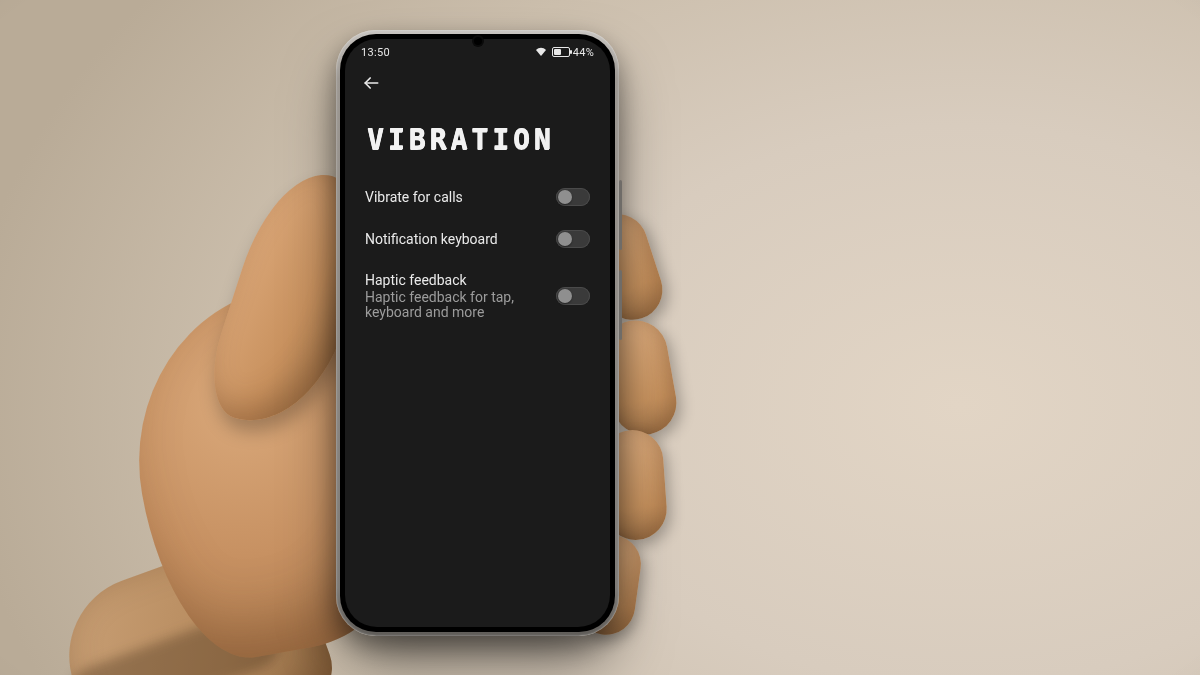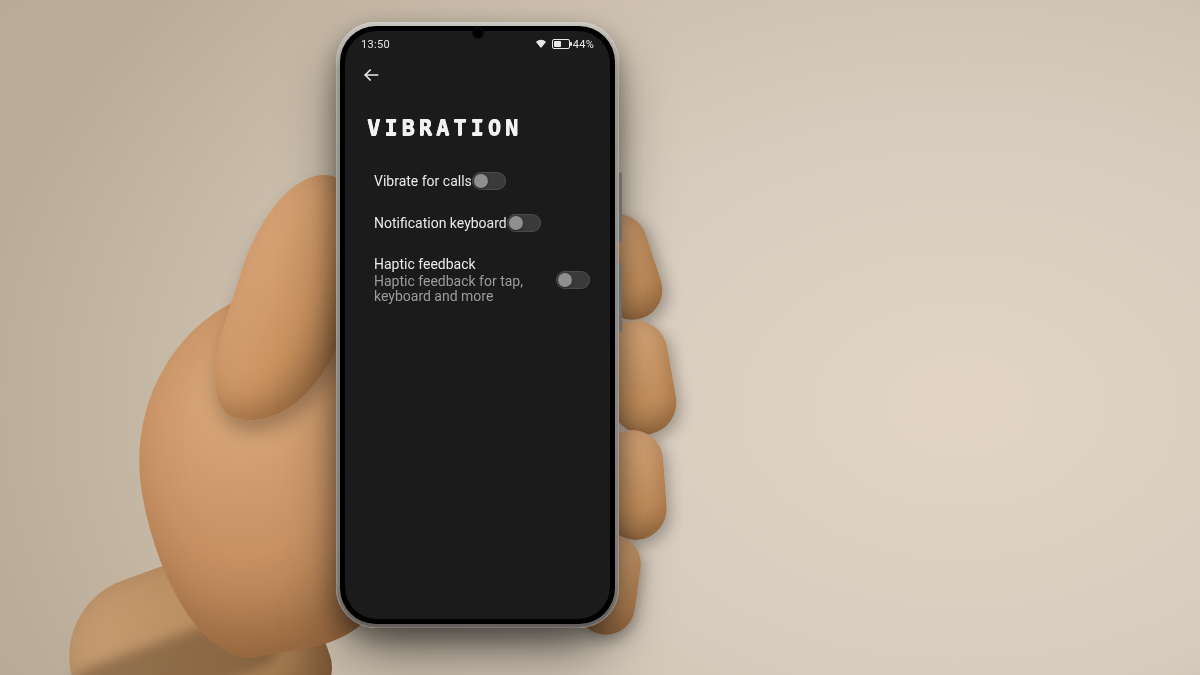--- a/index.html
+++ b/index.html
@@ -47,21 +47,21 @@
     transform:rotate(-20deg);
     box-shadow:inset -10px -14px 40px rgba(70,40,15,0.4);
   }
   .wrist::after{
     content:"";position:absolute;left:-10px;top:70px;width:220px;height:60px;
     background:rgba(60,40,20,0.35);border-radius:40px;filter:blur(6px);
   }
 
   
   .phone{
-    position:absolute;left:336px;top:22px;width:283px;height:606px;z-index:2;
+    position:absolute;left:336px;top:30px;width:283px;height:606px;z-index:2;
     border-radius:40px;
     background:linear-gradient(180deg,#c9c6c2 0%,#9d9892 8%,#7e7b77 92%,#5f5c58 100%);
     box-shadow:
       0 30px 60px -10px rgba(0,0,0,0.55),
       0 10px 24px rgba(0,0,0,0.35),
       inset 0 0 2px rgba(255,255,255,0.6);
   }
   .phone::before{ 
     content:"";position:absolute;right:-3px;top:150px;width:3px;height:70px;border-radius:2px;
     background:#6f6c68;box-shadow:0 90px 0 #6f6c68;
@@ -88,26 +88,26 @@
   .batt-shell{width:16px;height:8px;border:1px solid #e8e8e8;border-radius:2px;position:relative;}
   .batt-shell::after{content:"";position:absolute;right:-3px;top:2px;width:2px;height:4px;background:#e8e8e8;border-radius:1px;}
   .batt-fill{position:absolute;left:1px;top:1px;bottom:1px;width:44%;background:#e8e8e8;border-radius:1px;}
 
   .appbar{height:40px;display:flex;align-items:center;padding:0 12px;}
   .back{width:28px;height:28px;display:flex;align-items:center;justify-content:center;border-radius:50%;}
   .back svg{stroke:#eaeaea;}
 
   .content{padding:14px 20px 0 20px;}
   .title{
-    font-size:22px;font-weight:700;letter-spacing:4px;margin:4px 0 20px 2px;color:#f2f2f2;
+    font-size:28px;font-weight:700;letter-spacing:4px;margin:4px 0 20px 2px;color:#f2f2f2;
     font-family:ui-monospace,Menlo,Consolas,monospace;
     text-shadow:0.6px 0 0 currentColor,0 0.6px 0 currentColor;
   }
 
-  .row{display:flex;align-items:center;padding:12px 0;margin-left:9px;}
+  .row{display:flex;align-items:center;justify-content:space-between;padding:12px 0;}
   .row .labels{display:flex;flex-direction:column;gap:2px;}
   .row .lbl{font-size:14px;color:#eaeaea;}
   .row .sub{font-size:14px;color:#9c9c9c;line-height:1.1;}
 
   .toggle{
     width:34px;height:18px;border-radius:10px;background:#3a3a3a;position:relative;flex:0 0 auto;
     box-shadow:inset 0 0 0 1px #4a4a4a;
   }
   .toggle .knob{
     position:absolute;left:2px;top:2px;width:14px;height:14px;border-radius:50%;

